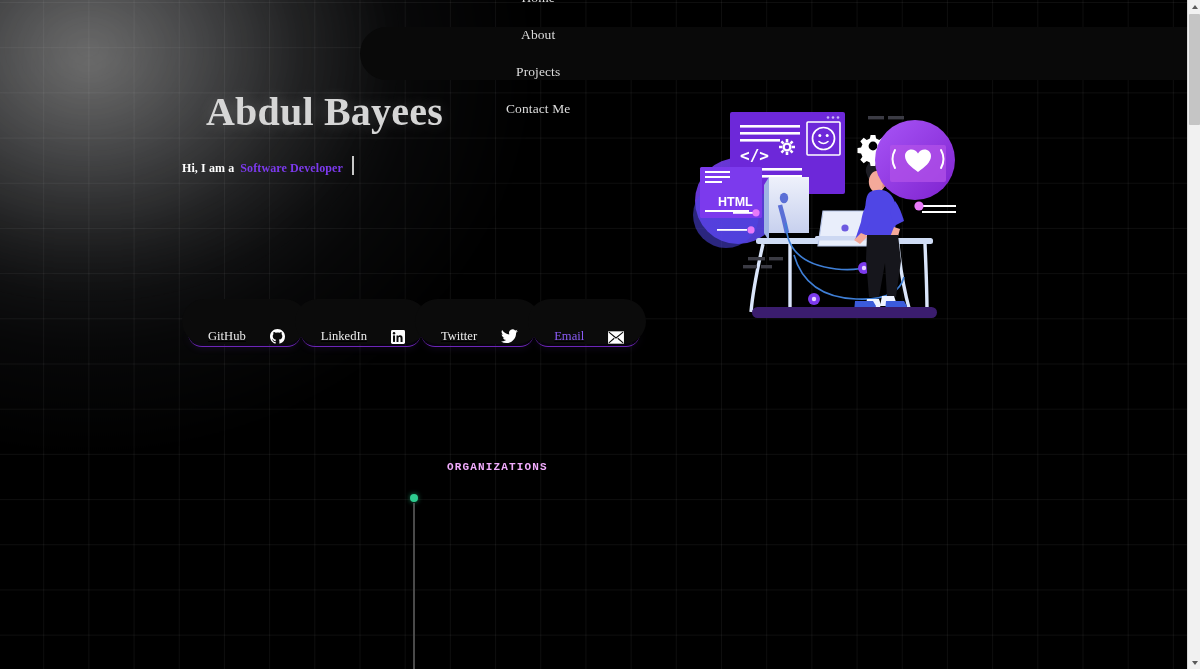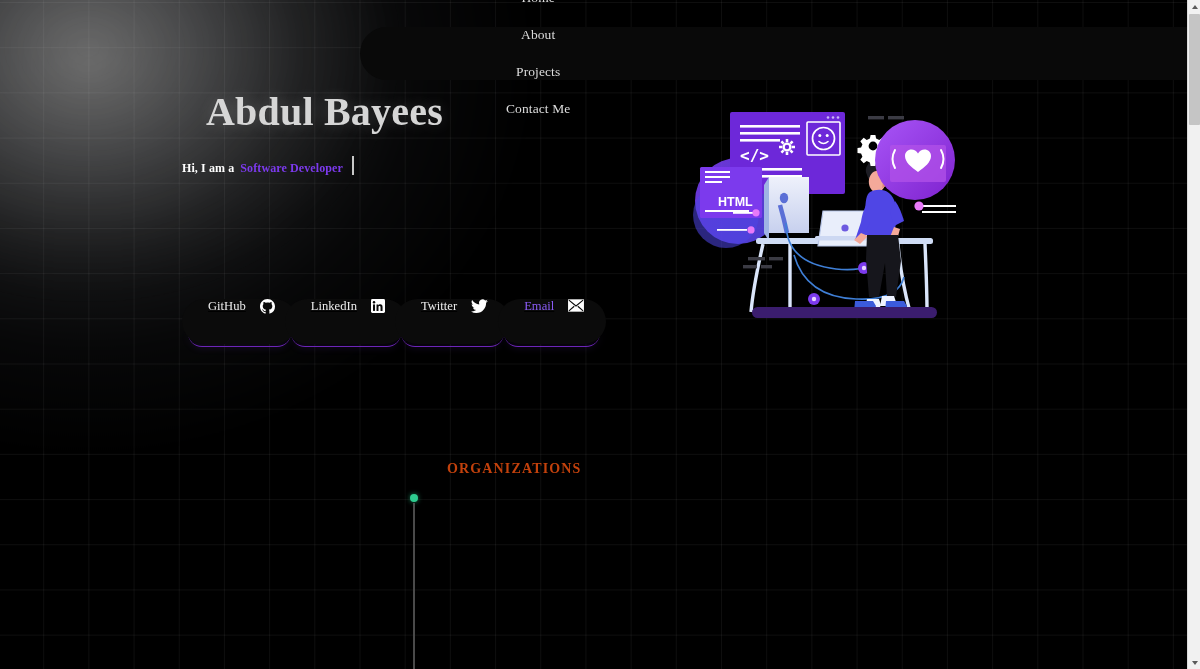--- a/index.html
+++ b/index.html
@@ -150,22 +150,22 @@
     position: relative;
     margin-right: -12px;
   }
   .pill {
     position: relative;
     height: 45px;
     padding: 0 22px 0 26px;
     background: #0b0b0b;
     border-radius: 24px;
     display: flex;
-    align-items: flex-start;
-    gap: 14px;
+    align-items: flex-end;
+    gap: 24px;
     cursor: pointer;
     z-index: 2;
     text-decoration: underline;
   }
   .pill.raised {
     background: #121212;
     height: 49px;
     box-shadow: 0 3px 10px rgba(0,0,0,0.8);
     z-index: 4;
   }
@@ -199,25 +199,26 @@
     height: 240px;
     z-index: 5;
   }
   .illus svg { display: block; width: 282px; height: 240px; }
 
   
   .org-title {
     position: absolute;
     left: 447px;
     top: 461px;
-    font-size: 14px;
+    font-size: 11px;
     font-weight: 700;
     letter-spacing: 1.15px;
-    color: #c2410c;
+    color: #f0abfc;
     z-index: 6;
+    font-family: Liberation Mono, monospace;
   }
   .timeline {
     position: absolute;
     left: 410px;
     top: 494px;
     width: 420px;
     z-index: 6;
   }
   .tl-dot {
     position: absolute;

